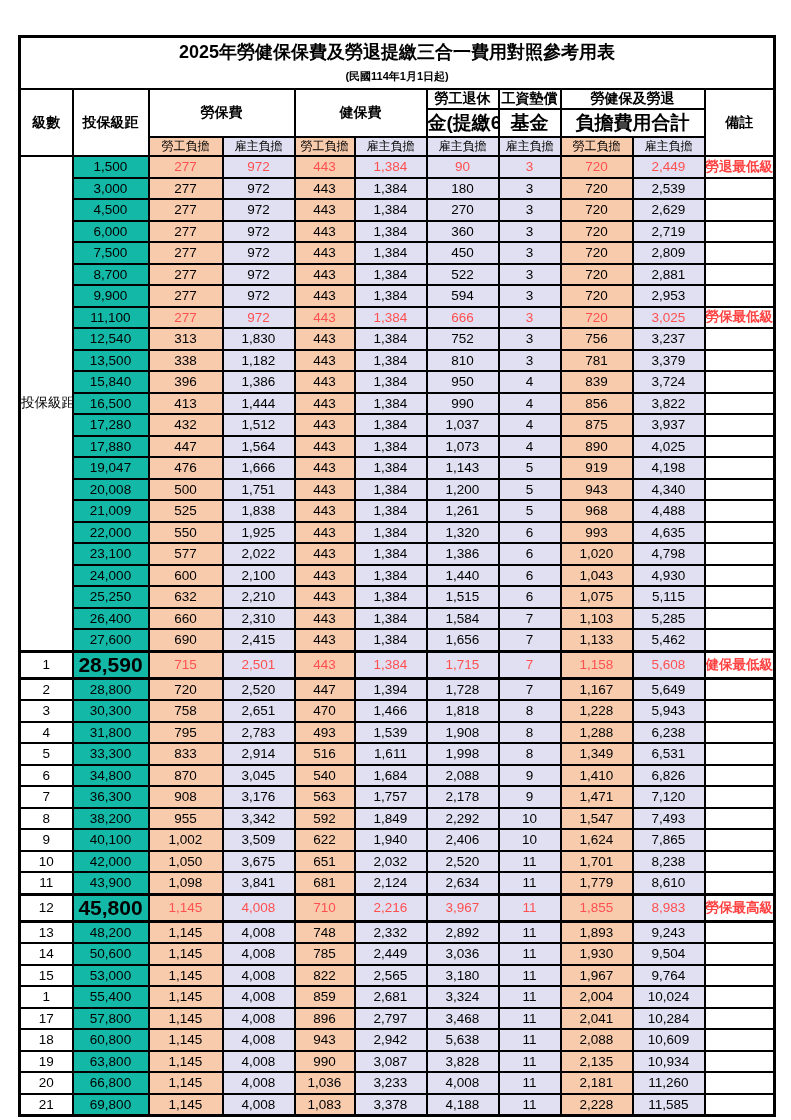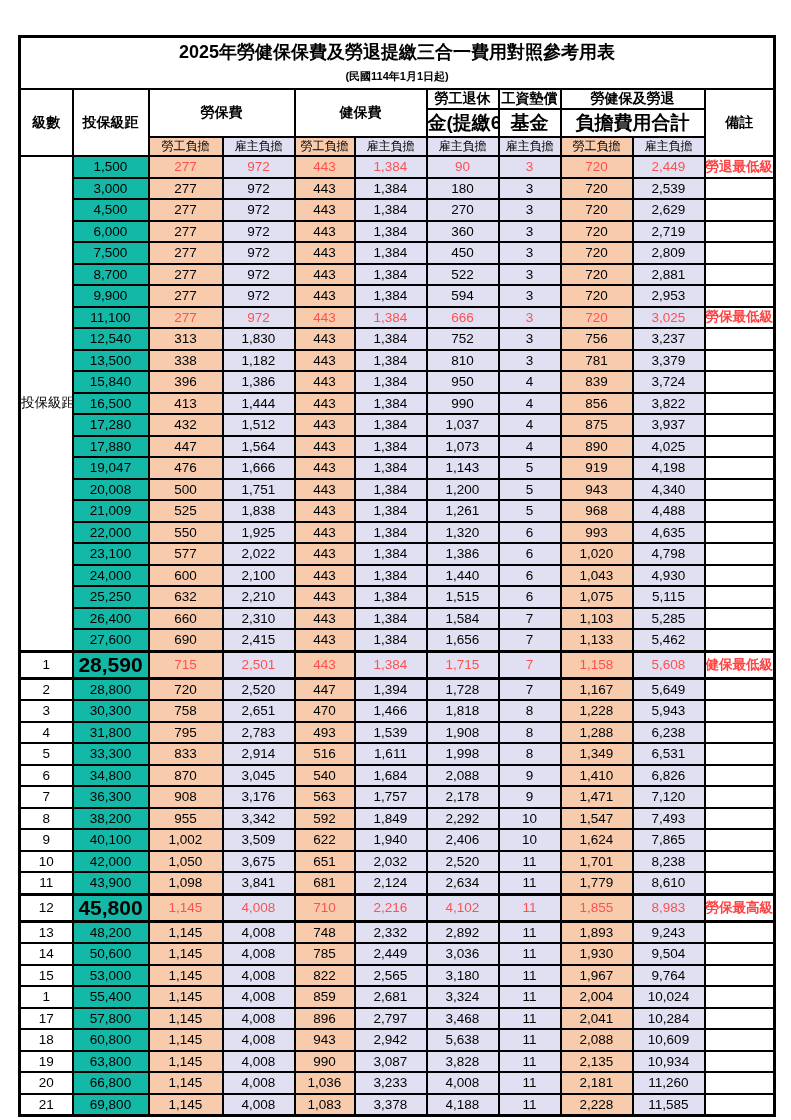--- a/index.html
+++ b/index.html
@@ -496,21 +496,21 @@
           <td class="val bg-l">8,610</td>
           <td class="remark"></td>
         </tr>
         <tr class="data hl key">
           <td class="level">12</td>
           <td class="bracket">45,800</td>
           <td class="val bg-o">1,145</td>
           <td class="val bg-l">4,008</td>
           <td class="val bg-o">710</td>
           <td class="val bg-l">2,216</td>
-          <td class="val bg-l">4,102</td>
+          <td class="val bg-l">3,967</td>
           <td class="val bg-l">11</td>
           <td class="val bg-o">1,855</td>
           <td class="val bg-l">8,983</td>
           <td class="remark">勞保最高級距</td>
         </tr>
         <tr class="data">
           <td class="level">13</td>
           <td class="bracket">48,200</td>
           <td class="val bg-o">1,145</td>
           <td class="val bg-l">4,008</td>

